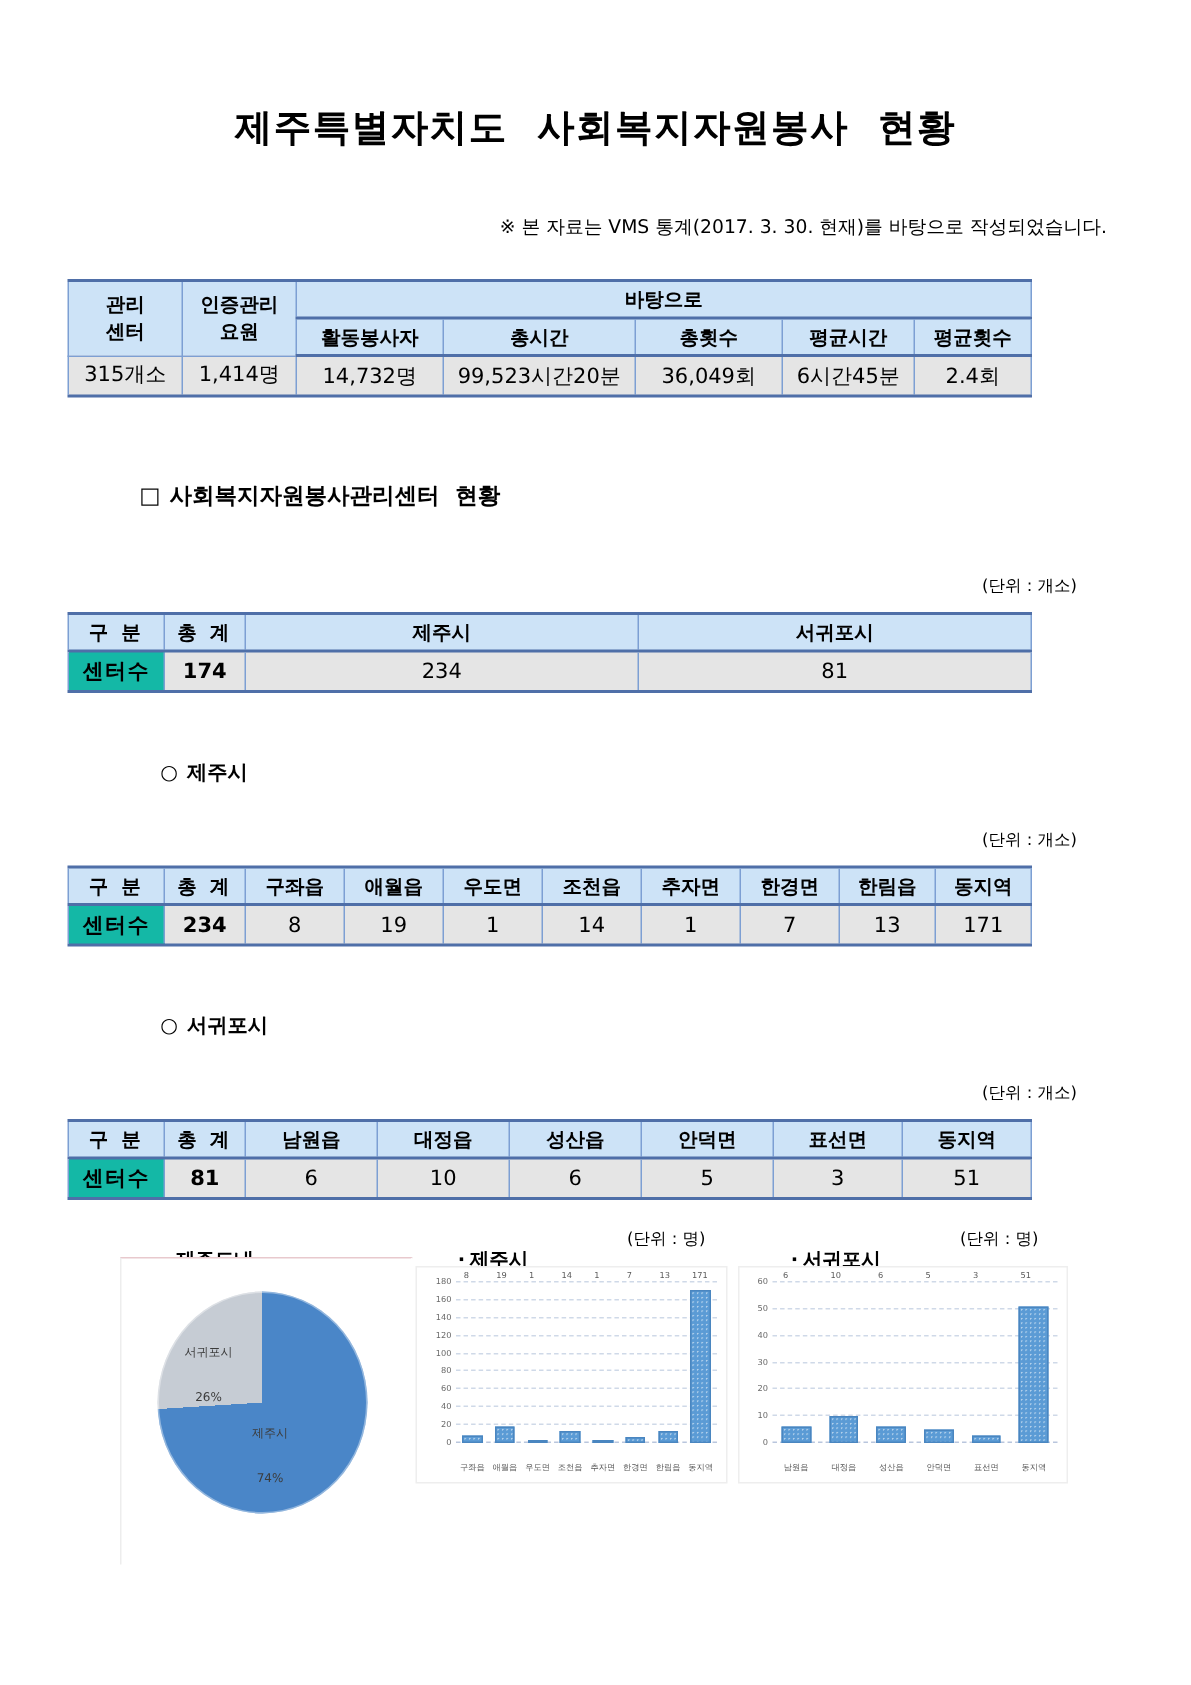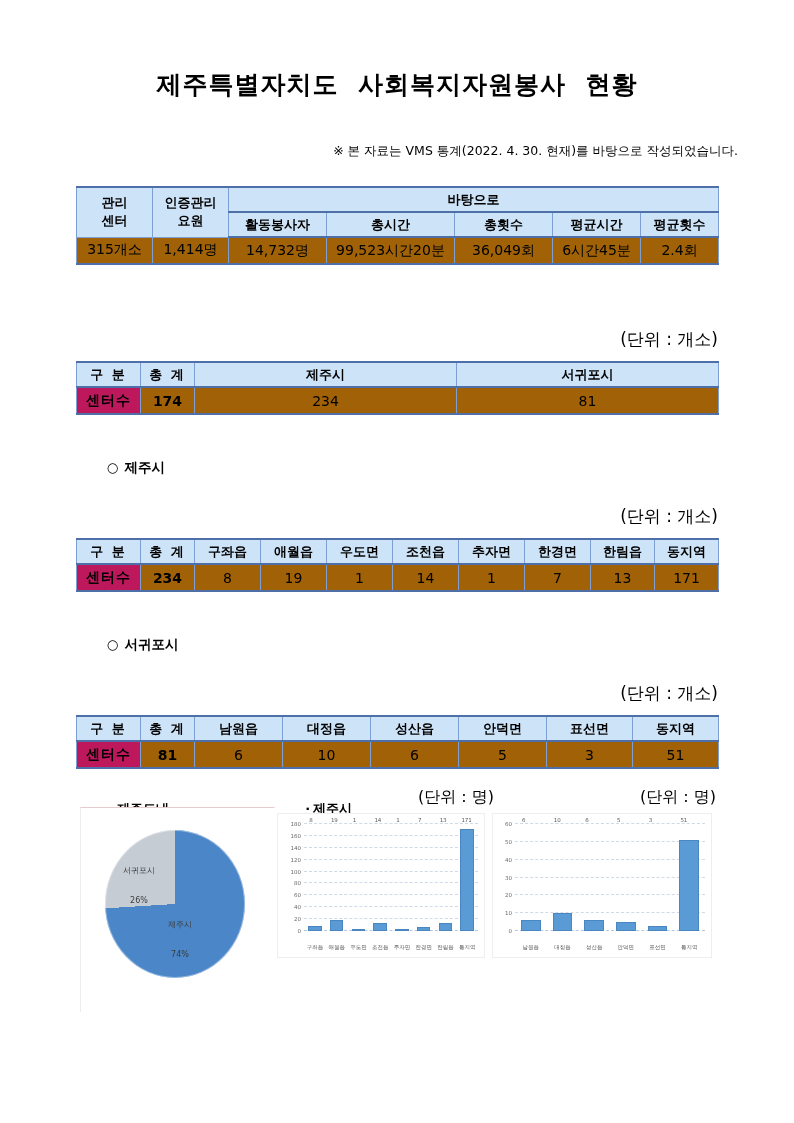--- a/index.html
+++ b/index.html
@@ -45,29 +45,29 @@
   .sec-h2 {
     font-size: 13.5px;
     font-weight: bold;
     margin: 0;
     padding-left: 88px;
     white-space: pre;
   }
   .sec-h2 .bullet { font-weight: normal; margin-right: 6px; }
 
   .unit-note {
-    font-size: 17px;
+    font-size: 11px;
     text-align: right;
     padding-right: 76px;
     margin: 0;
     white-space: pre;
   }
 
   
-  .tbl-wrap { padding-left: 76px; padding-right: 76px; }
+  .tbl-wrap { padding-left: 45px; padding-right: 76px; }
   table.grid {
     width: 642px;
     border-collapse: collapse;
     table-layout: fixed;
     font-size: 13px;
   }
   table.grid th, table.grid td {
     border: 1px solid #7d9fd3;
     text-align: center;
     vertical-align: middle;
@@ -77,27 +77,27 @@
     white-space: nowrap;
   }
   table.grid thead th {
     background: #cde3f7;
     font-weight: bold;
     border-top: 2px solid #4f6fa8;
     border-bottom: 1px solid #7d9fd3;
   }
   table.grid thead tr.last-head th { border-bottom: 2px solid #4f6fa8; }
   table.grid tbody td {
-    background: #a16207;
+    background: #e5e5e5;
     border-bottom: 2px solid #4f6fa8;
     height: 27px;
     font-size: 14px;
   }
   table.grid tbody td.lbl {
-    background: #be185d;
+    background: #14b8a6;
     font-weight: bold;
     letter-spacing: 1px;
   }
   table.grid tbody td.total { font-weight: bold; }
   table.grid th.lblhead {
     letter-spacing: 2px;
   }
   table.grid th.totalhead { font-weight: bold; letter-spacing: 2px; }
   .t1 th { font-size: 13px; }
   .t1 td { font-size: 13.5px; }
@@ -108,21 +108,21 @@
     margin-top: 16px;
     height: 250px;
   }
   .chart-caption {
     font-size: 13px;
     font-weight: bold;
     white-space: pre;
   }
   .chart-caption .dot { margin-right: 3px; }
   .cap-unit {
-    font-size: 16px;
+    font-size: 11px;
     font-weight: normal;
     white-space: pre;
   }
 
   .pie-box {
     position: absolute;
     left: 80px; top: 22px;
     width: 195px; height: 205px;
     border-top: 1px solid #e8c9cd;
     border-left: 1px solid #ededed;
@@ -227,21 +227,21 @@
     white-space: nowrap;
   }
 </style>
 </head>
 <body>
 
 <div class="page">
 
   <h1 class="doc-title">제주특별자치도  사회복지자원봉사  현황</h1>
 
-  <p class="doc-note">※ 본 자료는 VMS 통계(2022. 4. 30. 현재)를 바탕으로 작성되었습니다.</p>
+  <p class="doc-note">※ 본 자료는 VMS 통계(2017. 3. 30. 현재)를 바탕으로 작성되었습니다.</p>
 
   <div style="height:16px"></div>
 
   <div style="height:10px"></div>
   <div class="tbl-wrap">
     <table class="grid t1">
       <colgroup>
         <col style="width:76px">
           <col style="width:76px">
           <col style="width:98px">
@@ -278,20 +278,23 @@
           <td>99,523시간20분</td>
           <td>36,049회</td>
           <td>6시간45분</td>
           <td>2.4회</td>
         </tr>
       </tbody>
     </table>
   </div>
 
   <div style="height:38px"></div>
+  <div class="sec-h1">
+    <span class="bullet">□</span><span>사회복지자원봉사관리센터  현황</span>
+  </div>
 
   <div style="height:13px"></div>
   <div style="height:12px"></div>
   <p class="unit-note">(단위 : 개소)</p>
   <div style="height:10px"></div>
   <div class="tbl-wrap">
     <table class="grid">
       <colgroup>
           <col style="width:64px">
           <col style="width:54px">
@@ -419,20 +422,23 @@
 
     <div class="chart-caption" style="position:absolute; left:82px; top:0;">
       <span class="dot">·</span><span>제주도내</span>
     </div>
 
     <div class="chart-caption" style="position:absolute; left:278px; top:0;">
       <span class="dot">·</span><span>제주시</span>
     </div>
     <div class="cap-unit" style="position:absolute; left:418px; top:2px;">(단위 : 명)</div>
 
+    <div class="chart-caption" style="position:absolute; left:500px; top:0;">
+      <span class="dot">·</span><span>서귀포시</span>
+    </div>
     <div class="cap-unit" style="position:absolute; left:640px; top:2px;">(단위 : 명)</div>
 
     <div class="pie-box">
       <div class="pie"></div>
       <div class="pie-lbl seogwipo">
         <div>서귀포시</div>
         <div>26%</div>
       </div>
       <div class="pie-lbl jeju">
         <div>제주시</div>

